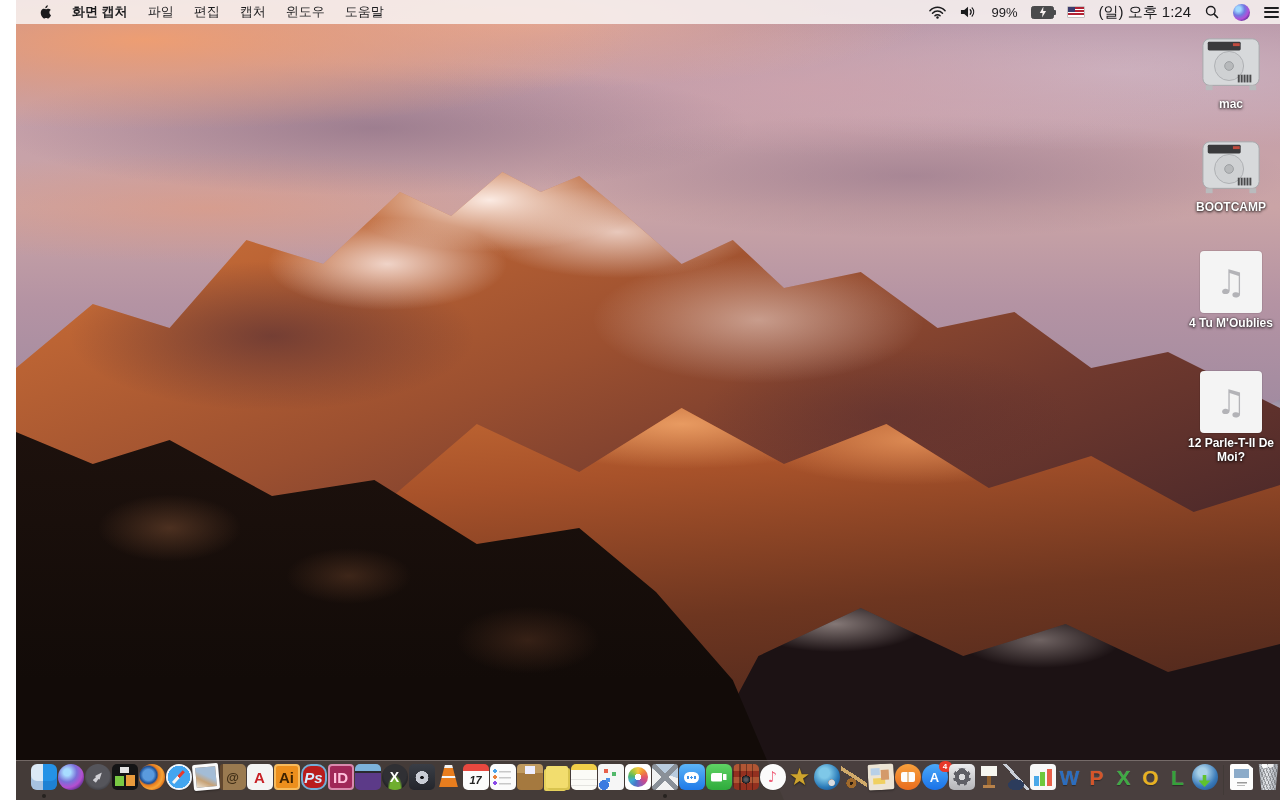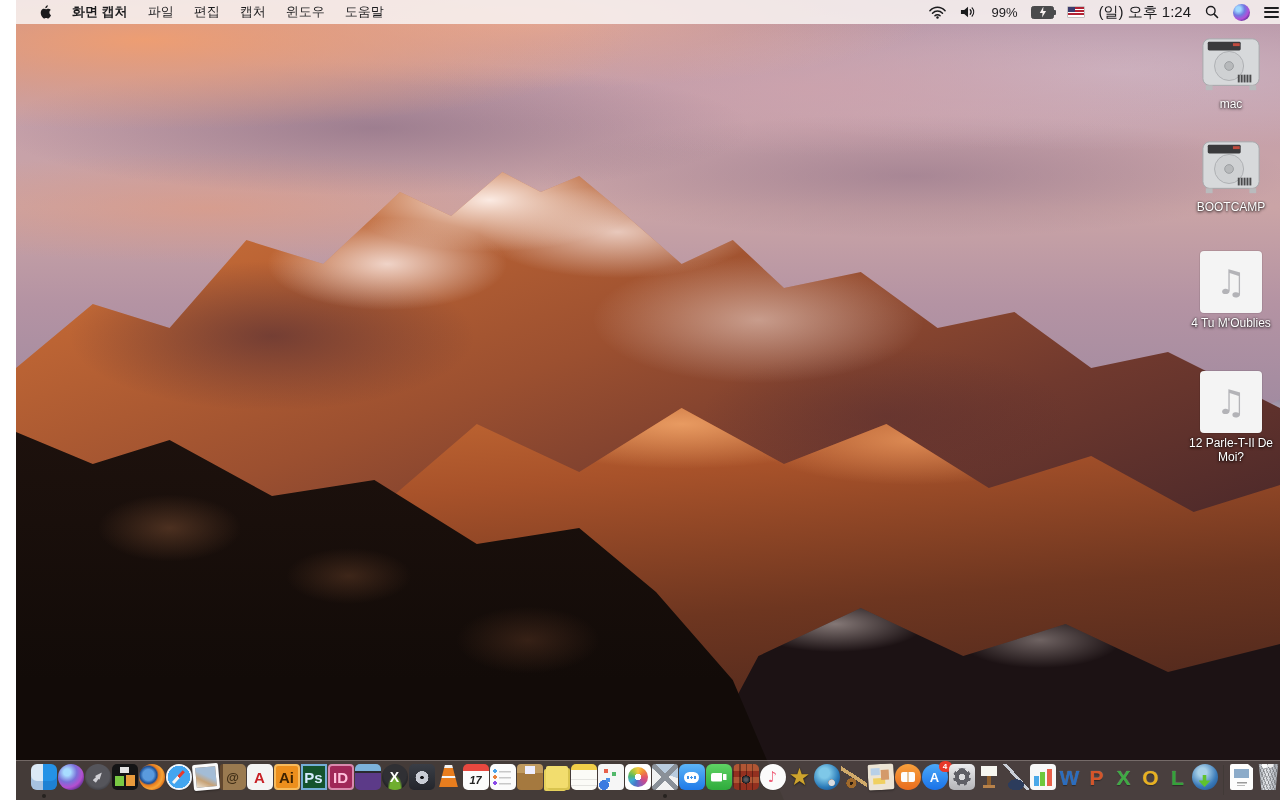--- a/index.html
+++ b/index.html
@@ -66,21 +66,21 @@
     clip-path:polygon(55% 0,15% 58%,45% 58%,40% 100%,85% 40%,52% 40%);}
   .flag{position:relative;width:16px;height:10px;background:repeating-linear-gradient(180deg,#b22234 0 1.6px,#fff 1.6px 3.2px);box-shadow:0 0 0 .5px #999;}
   .flag::before{content:"";position:absolute;left:0;top:0;width:7px;height:5px;background:#3c3b6e;}
   .siri-orb{width:17px;height:17px;border-radius:50%;
     background:radial-gradient(circle at 32% 30%,#9fd8ff 0 14%,#6f7ae0 38%,#b14fd8 62%,#2a1e6e 90%);}
   .nc-icon{display:flex;flex-direction:column;gap:2.5px;}
   .nc-icon i{display:block;width:15px;height:2px;background:#1b1b1d;border-radius:1px;}
 
   
   .dsk{position:absolute;left:1165px;width:100px;display:flex;flex-direction:column;align-items:center;z-index:10;}
-  .dsk-label{margin-top:3px;font-size:12px;font-weight:normal;color:#fff;text-align:center;line-height:14px;
+  .dsk-label{margin-top:3px;font-size:12px;font-weight:bold;color:#fff;text-align:center;line-height:14px;
     text-shadow:0 1px 3px rgba(0,0,0,.85),0 0 2px rgba(0,0,0,.6);}
   .music-icon{width:62px;height:62px;background:#f4f4f4;border-radius:4px;display:flex;align-items:center;justify-content:center;box-shadow:0 0 0 1px rgba(0,0,0,.08);}
   .mglyph{font-size:34px;color:#b3b3b7;font-family:"DejaVu Sans",sans-serif;}
 
   
   .dock{position:absolute;left:0;right:0;bottom:0;height:40px;background:rgba(118,108,104,.5);
     border-top:1px solid rgba(200,190,186,.35);display:flex;align-items:flex-start;justify-content:center;gap:1px;
     padding:3px 6px 0 6px;box-sizing:border-box;z-index:50;}
   .dock-item{position:relative;width:26px;height:36px;display:flex;flex-direction:column;align-items:center;}
   .dock-sep{width:1px;height:30px;background:rgba(60,55,52,.6);margin:1px 4px 0 4px;}
@@ -101,21 +101,21 @@
   .i-firefox{border-radius:50%;background:radial-gradient(circle at 36% 42%,#5a9ade 0 24%,#1d4e94 38%,#e87c1e 46%,#f5a437 62%,#d95f0d 82%,#b04708 100%);}
   .i-safari{border-radius:50%;background:radial-gradient(circle,#42a5f0 0 60%,#eef4fa 62%);box-shadow:0 0 0 1px rgba(0,0,0,.1);}
   .i-safari::after{content:"";width:2.5px;height:16px;background:linear-gradient(180deg,#e8382a 0 50%,#f5f5f5 50%);transform:rotate(42deg);}
   .i-preview{border-radius:2px;transform:rotate(-5deg);border:3px solid #fafafa;
     background:linear-gradient(210deg,#a3bcd6 0 45%,#c7a276 68%,#ece3d3);box-shadow:0 1px 2px rgba(0,0,0,.35);}
   .i-contacts{border-radius:3px 5px 5px 3px;background:linear-gradient(90deg,#63482e 0 13%,#9a7a50 13%);}
   .i-contacts .glyph{font-size:13px;}
   .i-acrobat{border-radius:5px;background:#f4f4f4;}
   .i-acrobat .glyph{font-size:15px;}
   .i-illustrator{border-radius:4px;background:#ec8f1d;border:2px solid #f6bb5e;}
-  .i-photoshop{border-radius:0;background:#14532d;border:2px solid #74aed6;}
+  .i-photoshop{border-radius:10px;background:#b91c1c;border:2px solid #74aed6;font-style:italic;}
   .i-indesign{border-radius:4px;background:#a02758;border:2px solid #d88aad;}
   .i-toast{border-radius:5px;background:linear-gradient(180deg,#7cb2da 0 26%,#2a2a30 26% 36%,#5c3a88 36% 100%);}
   .i-xld{border-radius:50%;background:radial-gradient(ellipse at 50% 100%,#6fae2e 0 30%,transparent 42%),radial-gradient(circle at 50% 40%,#303034 0 55%,#0b0b0d 100%);}
   .i-xld .glyph{font-size:14px;}
   .i-disk-tool{border-radius:5px;background:
     radial-gradient(circle at 50% 52%,#15161a 0 9%,#c9cdd5 10% 34%,transparent 35%),
     linear-gradient(180deg,#3a3e46,#24262c);}
   .i-vlc{background:linear-gradient(180deg,#f2f2f2 0 16%,#e87d1e 16% 46%,#f5f5f5 46% 54%,#e87d1e 54%);
     clip-path:polygon(36% 4%,64% 4%,86% 88%,14% 88%);}
   .i-calendar{border-radius:5px;background:linear-gradient(180deg,#e8483f 0 27%,#fcfcfc 27%);}

